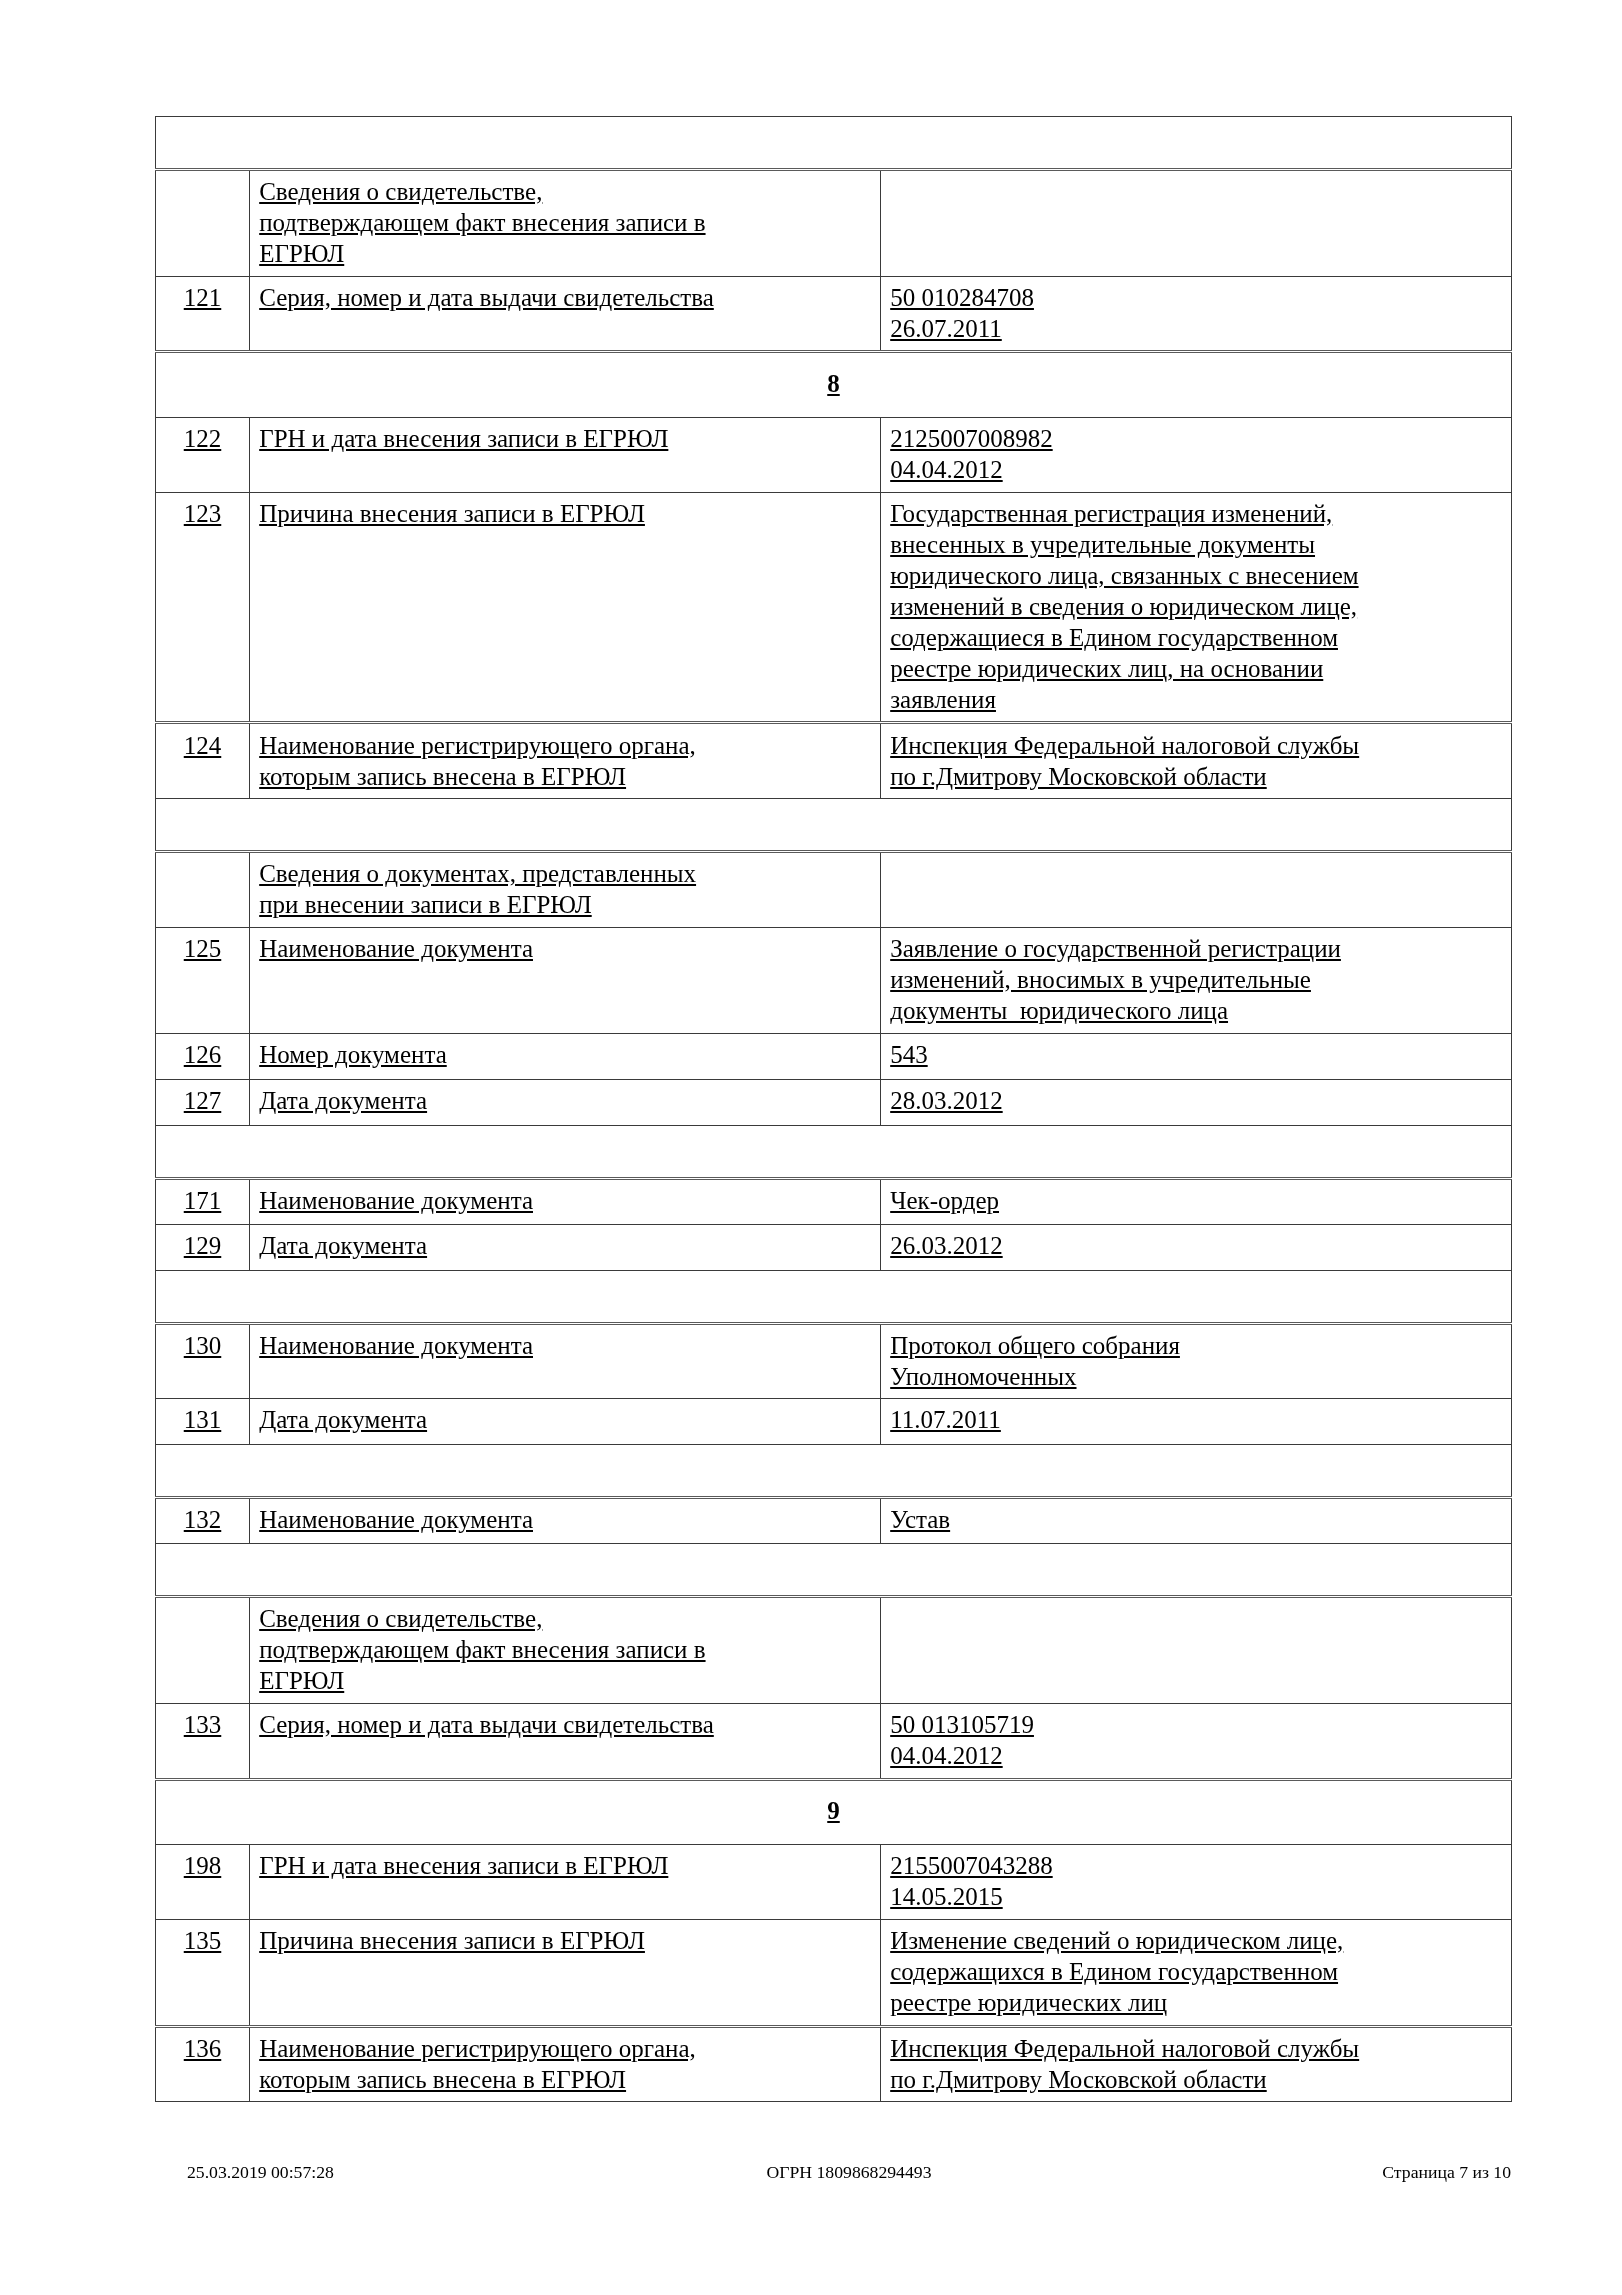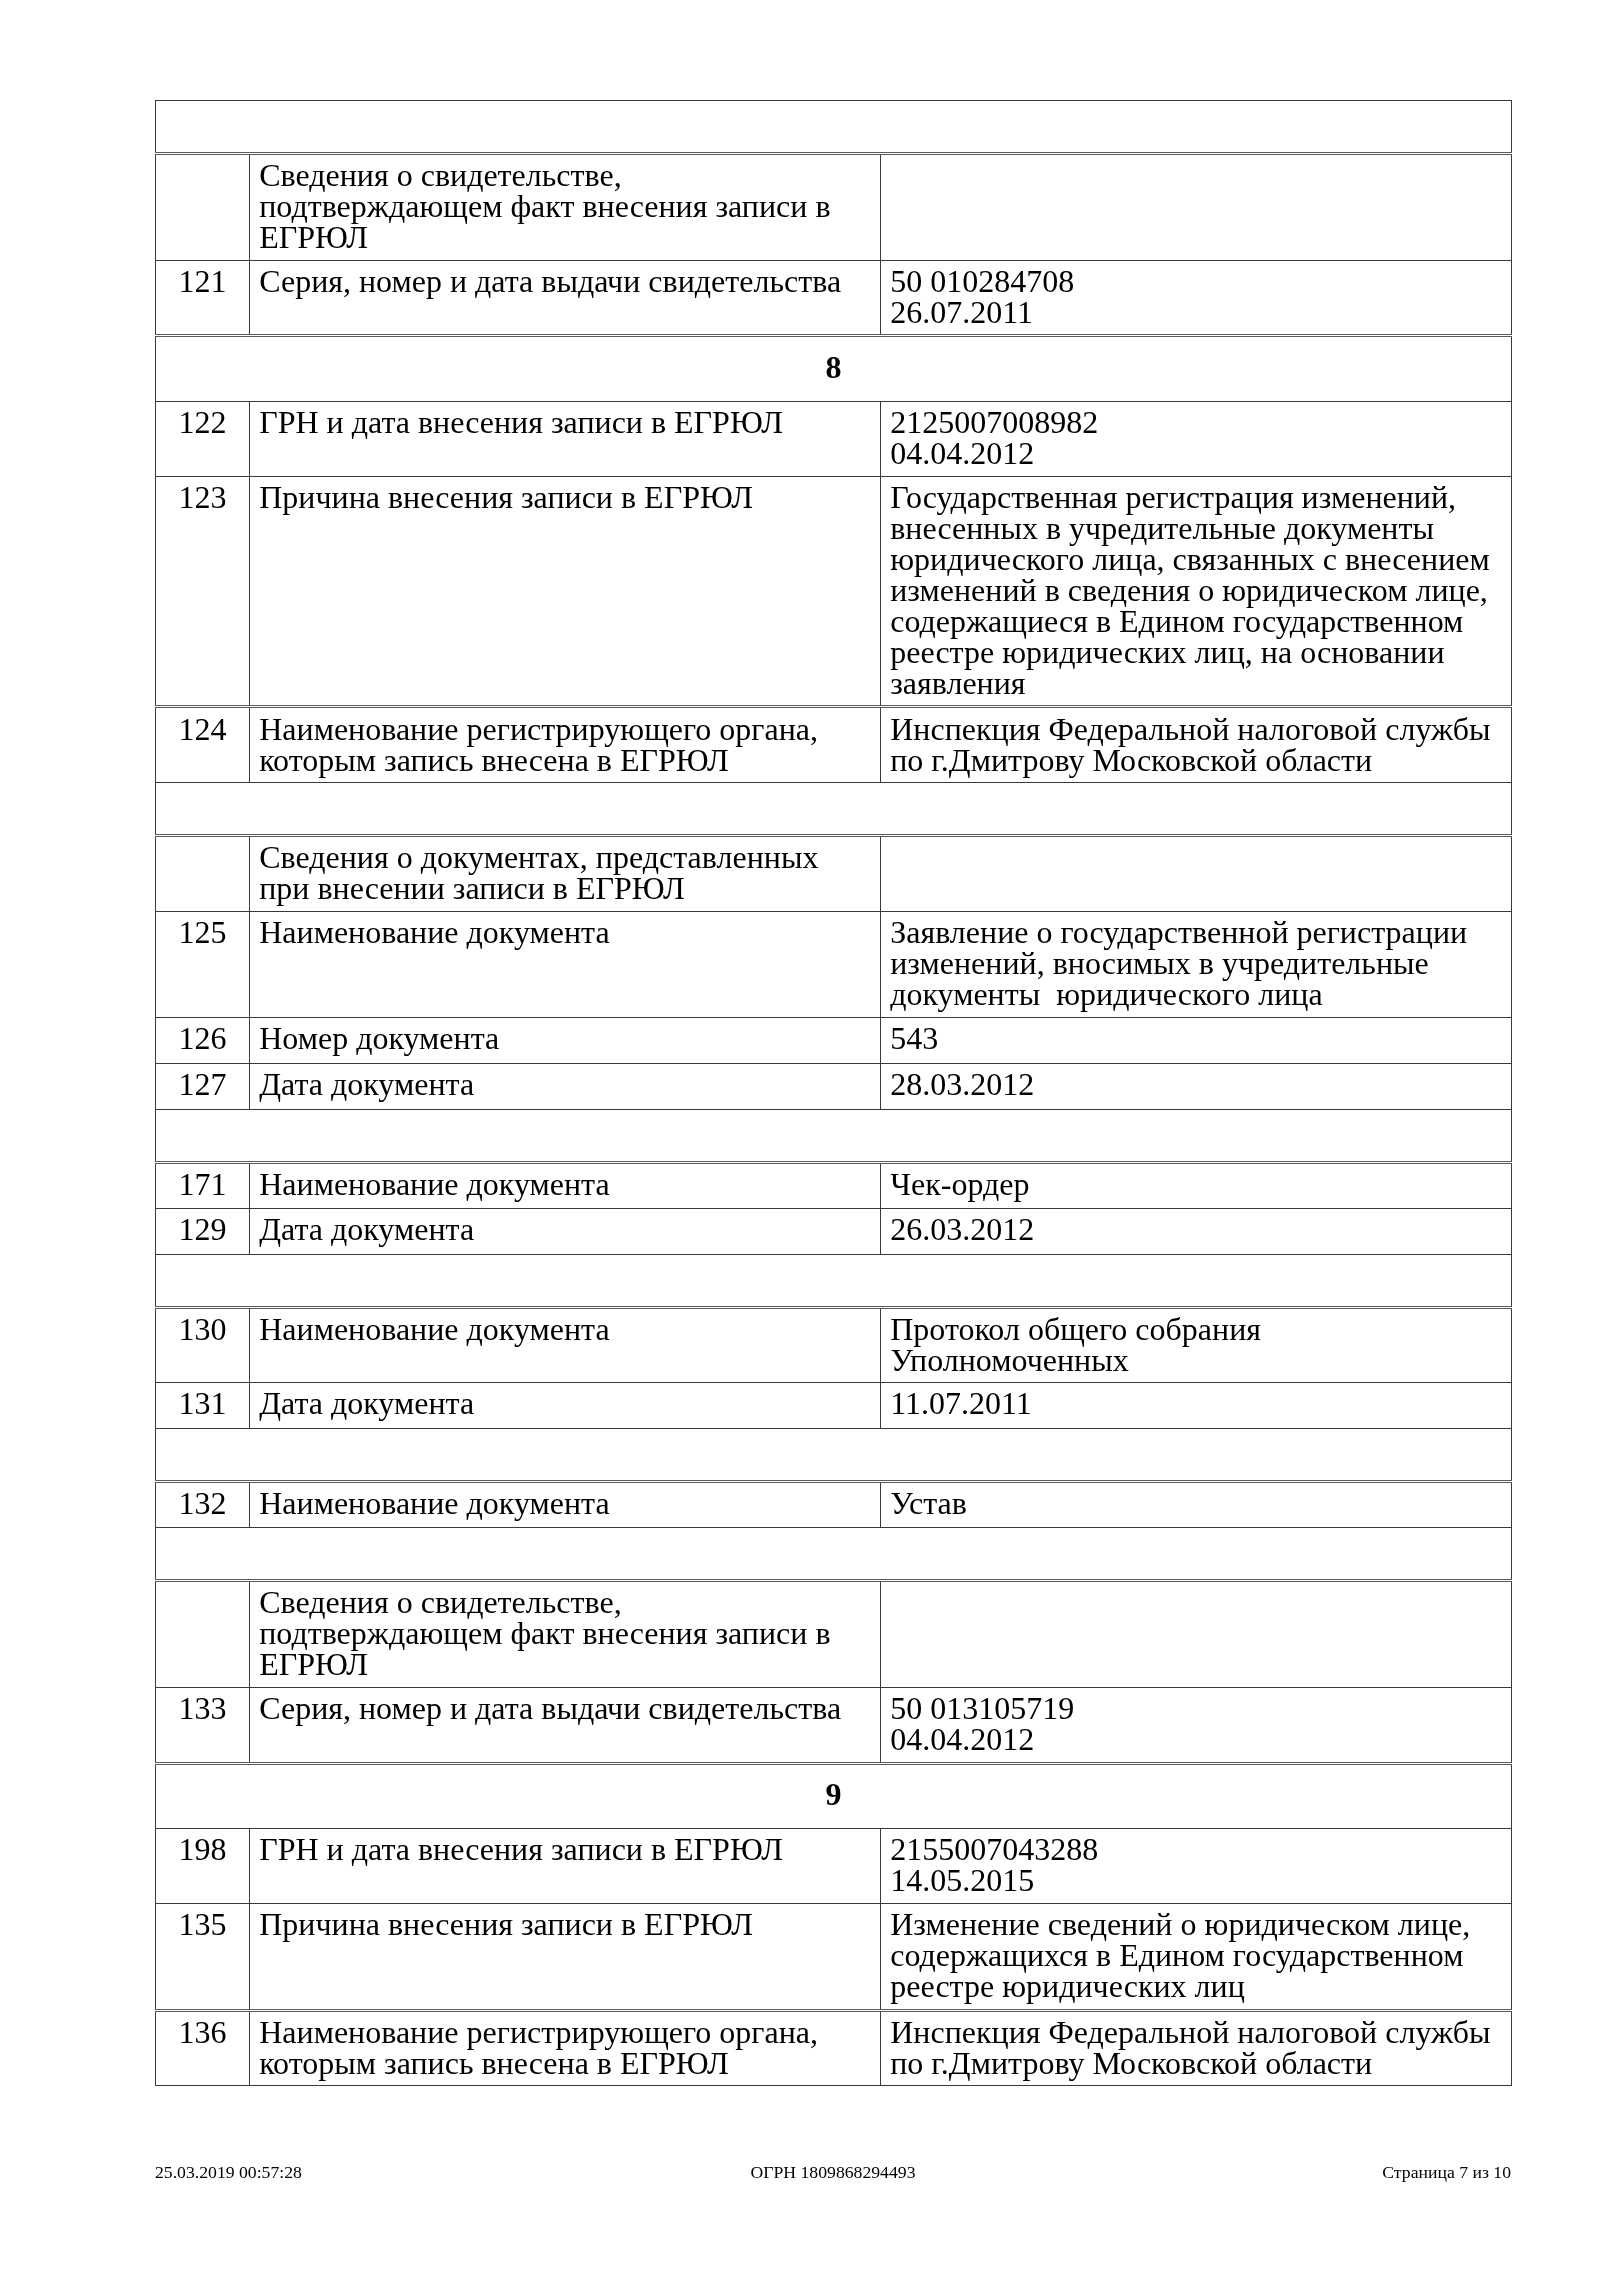--- a/index.html
+++ b/index.html
@@ -8,26 +8,27 @@
     width:1622px;
     height:2295px;
     background:#ffffff;
     font-family:"Liberation Serif","DejaVu Serif",serif;
     color:#000;
     overflow:hidden;
   }
   table.doc-table {
     position:absolute;
     left:155px;
-    top:100px;
+    top:116px;
     width:1356px;
     border-collapse:collapse;
     table-layout:fixed;
-    font-size:32px;
+    font-size:25px;
     line-height:31px;
+    text-decoration:underline;
   }
   table.doc-table td {
     border:1.3px solid #3a3a3a;
     vertical-align:top;
     padding:5.2px 9.2px 6.5px 9.2px;
     white-space:pre-wrap;
     word-wrap:break-word;
   }
   tr.heavy > td { border-top:3.9px double #5a5a5a; }
   td.c-num { text-align:center; padding-left:2.6px; padding-right:2.6px; }
@@ -44,20 +45,21 @@
     position:absolute;
     left:155px;
     top:2157px;
     width:1356px;
     font-size:17.7px;
     line-height:30px;
   }
   .footer-line2 {
     display:grid;
     grid-template-columns:1fr auto 1fr;
+    margin-left:32px;
   }
   .footer-line2 .fl { text-align:left; }
   .footer-line2 .fc { text-align:center; }
   .footer-line2 .fr { text-align:right; }
 </style>
 </head>
 <body>
 
 <div class="page">
 

